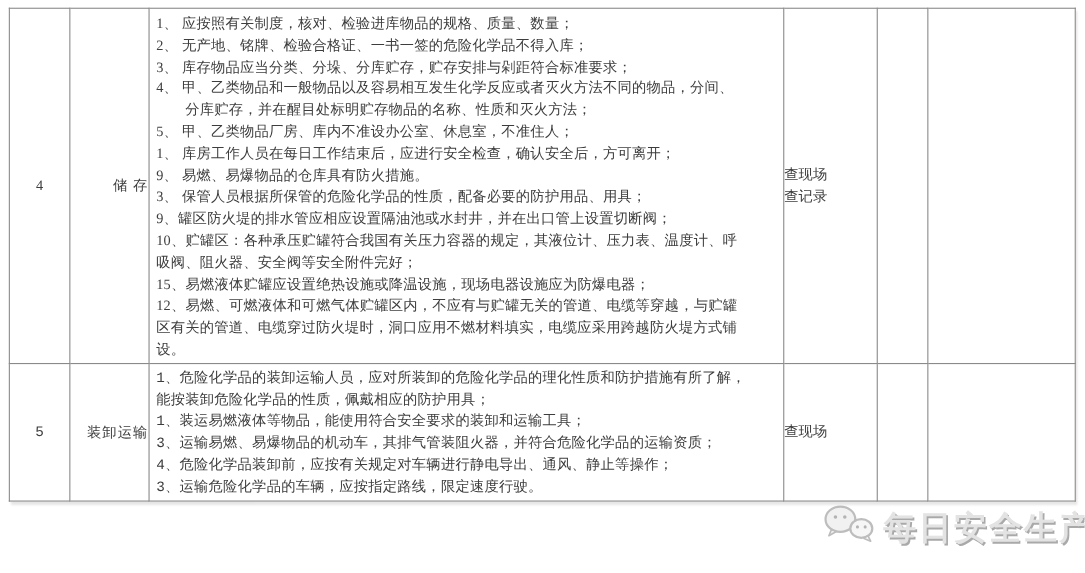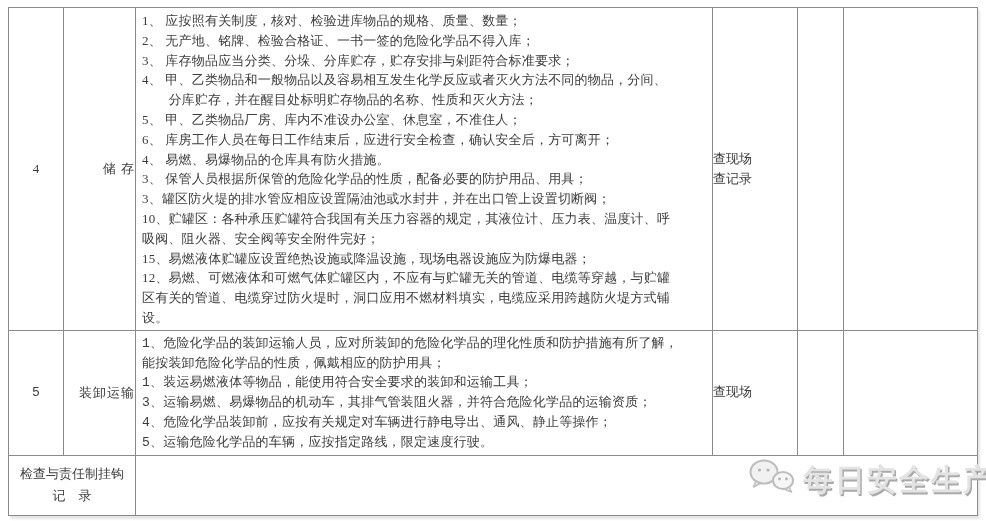--- a/index.html
+++ b/index.html
@@ -77,24 +77,24 @@
         <td class="c-no">4</td>
         <td class="c-cat">储 存</td>
         <td class="c-body">
           <div class="body-lines">
               <div class="line">1、 应按照有关制度，核对、检验进库物品的规格、质量、数量；</div>
               <div class="line">2、 无产地、铭牌、检验合格证、一书一签的危险化学品不得入库；</div>
               <div class="line">3、 库存物品应当分类、分垛、分库贮存，贮存安排与剁距符合标准要求；</div>
               <div class="line">4、 甲、乙类物品和一般物品以及容易相互发生化学反应或者灭火方法不同的物品，分间、</div>
               <div class="line">　　分库贮存，并在醒目处标明贮存物品的名称、性质和灭火方法；</div>
               <div class="line">5、 甲、乙类物品厂房、库内不准设办公室、休息室，不准住人；</div>
-              <div class="line">6、 库房工作人员在每日工作结束后，应进行安全检查，确认安全后，方可离开；</div>
-              <div class="line">4、 易燃、易爆物品的仓库具有防火措施。</div>
+              <div class="line">1、 库房工作人员在每日工作结束后，应进行安全检查，确认安全后，方可离开；</div>
+              <div class="line">9、 易燃、易爆物品的仓库具有防火措施。</div>
               <div class="line">3、 保管人员根据所保管的危险化学品的性质，配备必要的防护用品、用具；</div>
-              <div class="line">3、罐区防火堤的排水管应相应设置隔油池或水封井，并在出口管上设置切断阀；</div>
+              <div class="line">9、罐区防火堤的排水管应相应设置隔油池或水封井，并在出口管上设置切断阀；</div>
               <div class="line">10、贮罐区：各种承压贮罐符合我国有关压力容器的规定，其液位计、压力表、温度计、呼</div>
               <div class="line">吸阀、阻火器、安全阀等安全附件完好；</div>
               <div class="line">15、易燃液体贮罐应设置绝热设施或降温设施，现场电器设施应为防爆电器；</div>
               <div class="line">12、易燃、可燃液体和可燃气体贮罐区内，不应有与贮罐无关的管道、电缆等穿越，与贮罐</div>
               <div class="line">区有关的管道、电缆穿过防火堤时，洞口应用不燃材料填实，电缆应采用跨越防火堤方式铺</div>
               <div class="line">设。</div>
             </div>
         </td>
         <td class="c-method">
           <div class="method-lines">
@@ -108,37 +108,30 @@
       <tr class="r-trans">
         <td class="c-no">5</td>
         <td class="c-cat">装卸运输</td>
         <td class="c-body">
           <div class="body-lines">
               <div class="line">1、危险化学品的装卸运输人员，应对所装卸的危险化学品的理化性质和防护措施有所了解，</div>
               <div class="line">能按装卸危险化学品的性质，佩戴相应的防护用具；</div>
               <div class="line">1、装运易燃液体等物品，能使用符合安全要求的装卸和运输工具；</div>
               <div class="line">3、运输易燃、易爆物品的机动车，其排气管装阻火器，并符合危险化学品的运输资质；</div>
               <div class="line">4、危险化学品装卸前，应按有关规定对车辆进行静电导出、通风、静止等操作；</div>
-              <div class="line">5、运输危险化学品的车辆，应按指定路线，限定速度行驶。</div>
+              <div class="line">3、运输危险化学品的车辆，应按指定路线，限定速度行驶。</div>
             </div>
         </td>
         <td class="c-method">
           <div class="method-lines">
               <div class="line">查现场</div>
             </div>
         </td>
         <td></td>
         <td></td>
-      </tr>
-      <tr class="r-footer">
-        <td class="f-label" colspan="2">
-          <div>检查与责任制挂钩</div>
-          <div>记　录</div>
-        </td>
-        <td class="f-value" colspan="4"></td>
       </tr>
     </tbody>
   </table>
 </div>
 
 <div class="watermark">
   <span class="wm-icon">
     <svg width="48" height="40" viewBox="0 0 48 40">
       <ellipse cx="16" cy="14" rx="13.5" ry="11.5" fill="#f1f1f1" stroke="#bdbdbd" stroke-width="2"></ellipse>
       <path d="M8 23 L5.5 29 L12 25.5 Z" fill="#f1f1f1" stroke="#bdbdbd" stroke-width="1.5" stroke-linejoin="round"></path>

